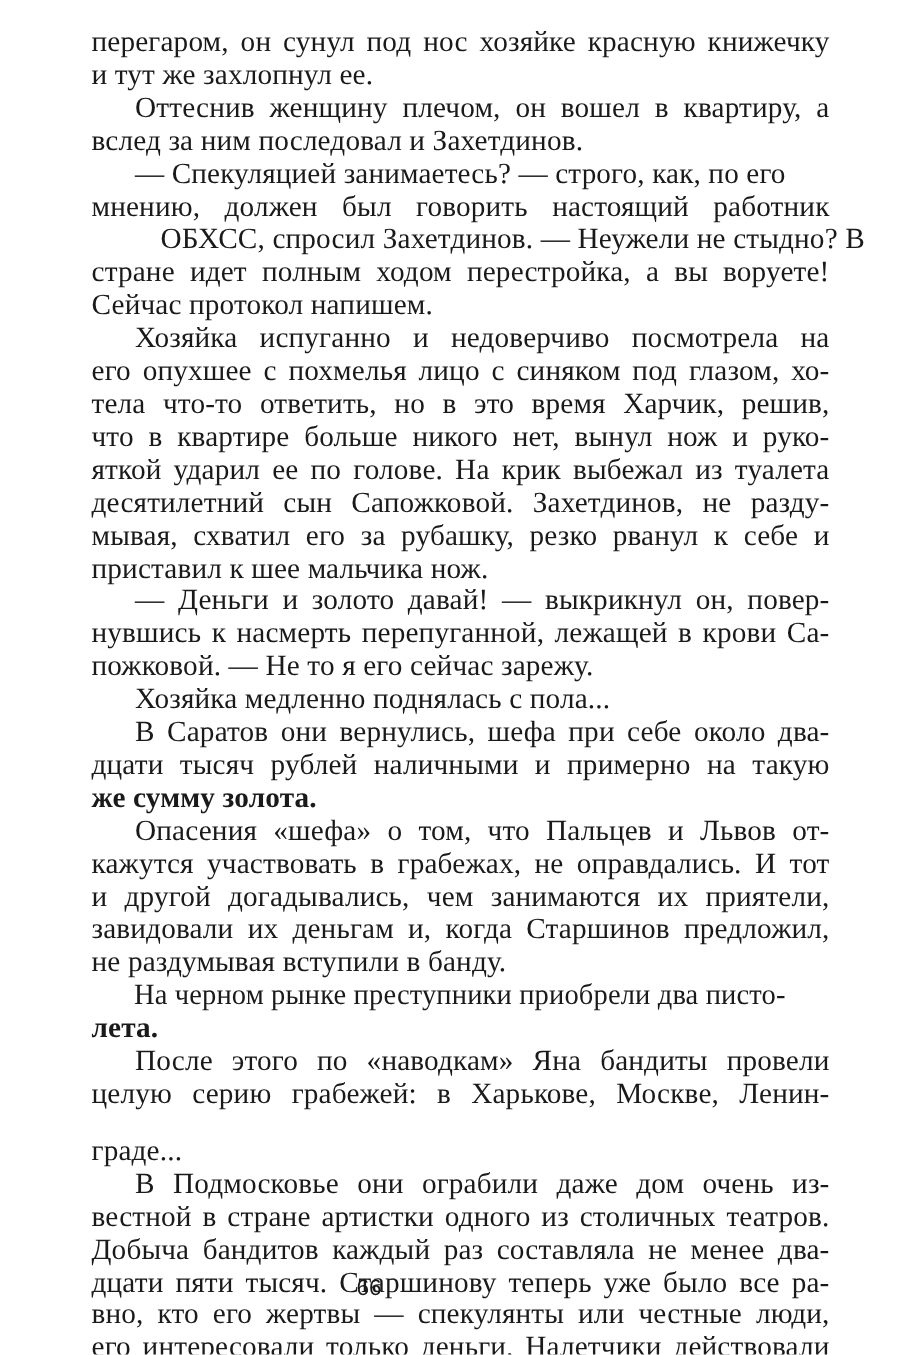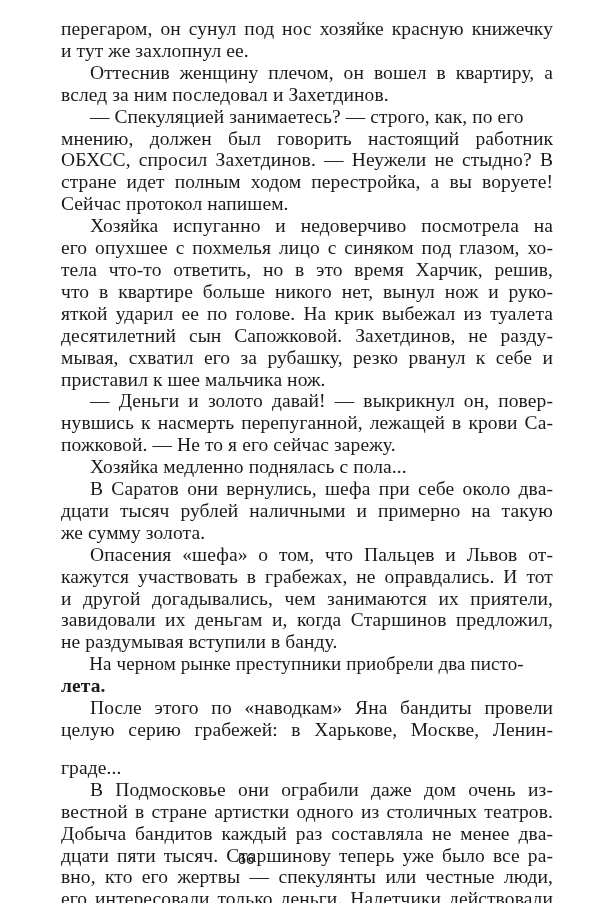--- a/index.html
+++ b/index.html
@@ -48,21 +48,21 @@
       <span class="line" style="display: block; text-align-last: justify;">перегаром, он сунул под нос хозяйке красную книжечку</span>
       <span class="line last" style="display: block; text-align-last: left;">и тут же захлопнул ее.</span>
     </div>
     <div class="para indent-first">
       <span class="line" style="display: block; text-align-last: justify;">Оттеснив женщину плечом, он вошел в квартиру, а</span>
       <span class="line last" style="display: block; text-align-last: left;">вслед за ним последовал и Захетдинов.</span>
     </div>
     <div class="para indent-first">
       <span class="line" style="display: block; text-align-last: left; transform-origin: left center; transform: scaleX(0.9978); width: 464px;">— Спекуляцией занимаетесь? — строго, как, по его</span>
       <span class="line" style="display: block; text-align-last: justify; font-family: Liberation Serif, serif;">мнению, должен был говорить настоящий работник</span>
-      <span class="line" style="display: block; text-align-last: justify;">ОБХСС, спросил Захетдинов. — Неужели не стыдно? В</span>
+      <span class="line" style="display: block; text-align-last: justify; margin-left: 46px;">ОБХСС, спросил Захетдинов. — Неужели не стыдно? В</span>
       <span class="line" style="display: block; text-align-last: justify;">стране идет полным ходом перестройка, а вы воруете!</span>
       <span class="line last" style="display: block; text-align-last: left;">Сейчас протокол напишем.</span>
     </div>
     <div class="para indent-first">
       <span class="line" style="display: block; text-align-last: justify;">Хозяйка испуганно и недоверчиво посмотрела на</span>
       <span class="line" style="display: block; text-align-last: justify;">его опухшее с похмелья лицо с синяком под глазом, хо-</span>
       <span class="line" style="display: block; text-align-last: justify;">тела что-то ответить, но в это время Харчик, решив,</span>
       <span class="line" style="display: block; text-align-last: justify;">что в квартире больше никого нет, вынул нож и руко-</span>
       <span class="line" style="display: block; text-align-last: justify;">яткой ударил ее по голове. На крик выбежал из туалета</span>
       <span class="line" style="display: block; text-align-last: justify;">десятилетний сын Сапожковой. Захетдинов, не разду-</span>
@@ -73,21 +73,21 @@
       <span class="line" style="display: block; text-align-last: justify;">— Деньги и золото давай! — выкрикнул он, повер-</span>
       <span class="line" style="display: block; text-align-last: justify;">нувшись к насмерть перепуганной, лежащей в крови Са-</span>
       <span class="line last" style="display: block; text-align-last: left;">пожковой. — Не то я его сейчас зарежу.</span>
     </div>
     <div class="para indent-first">
       <span class="line last" style="display: block; text-align-last: left;">Хозяйка медленно поднялась с пола...</span>
     </div>
     <div class="para indent-first">
       <span class="line" style="display: block; text-align-last: justify;">В Саратов они вернулись, шефа при себе около два-</span>
       <span class="line" style="display: block; text-align-last: justify;">дцати тысяч рублей наличными и примерно на такую</span>
-      <span class="line last" style="display: block; text-align-last: left;">же сумму золота.</span>
+      <span class="line last" style="display: block; text-align-last: left; font-weight: bold;">же сумму золота.</span>
     </div>
     <div class="para indent-first">
       <span class="line" style="display: block; text-align-last: justify;">Опасения «шефа» о том, что Пальцев и Львов от-</span>
       <span class="line" style="display: block; text-align-last: justify;">кажутся участвовать в грабежах, не оправдались. И тот</span>
       <span class="line" style="display: block; text-align-last: justify;">и другой догадывались, чем занимаются их приятели,</span>
       <span class="line" style="display: block; text-align-last: justify;">завидовали их деньгам и, когда Старшинов предложил,</span>
       <span class="line last" style="display: block; text-align-last: left;">не раздумывая вступили в банду.</span>
     </div>
     <div class="para indent-first">
       <span class="line" style="display: block; text-align-last: left; transform-origin: left center; transform: scaleX(0.9747); width: 475px;">На черном рынке преступники приобрели два писто-</span>

